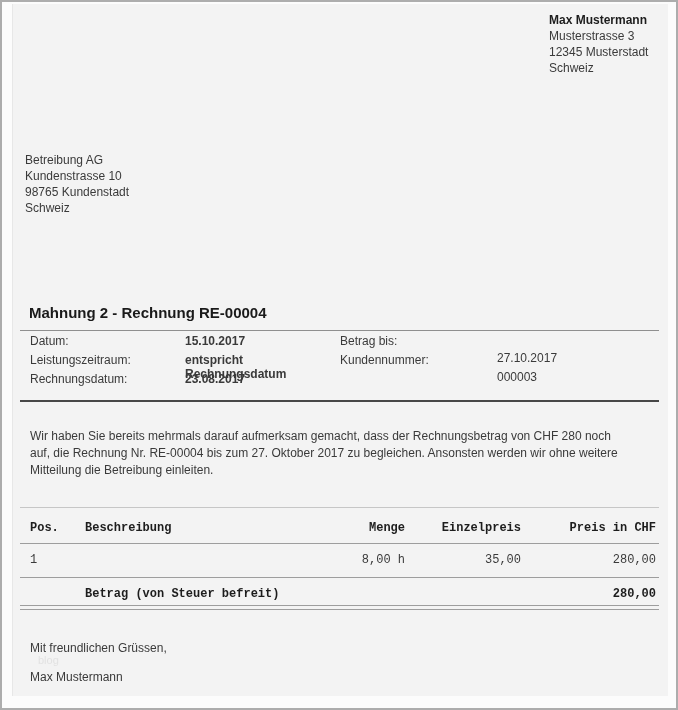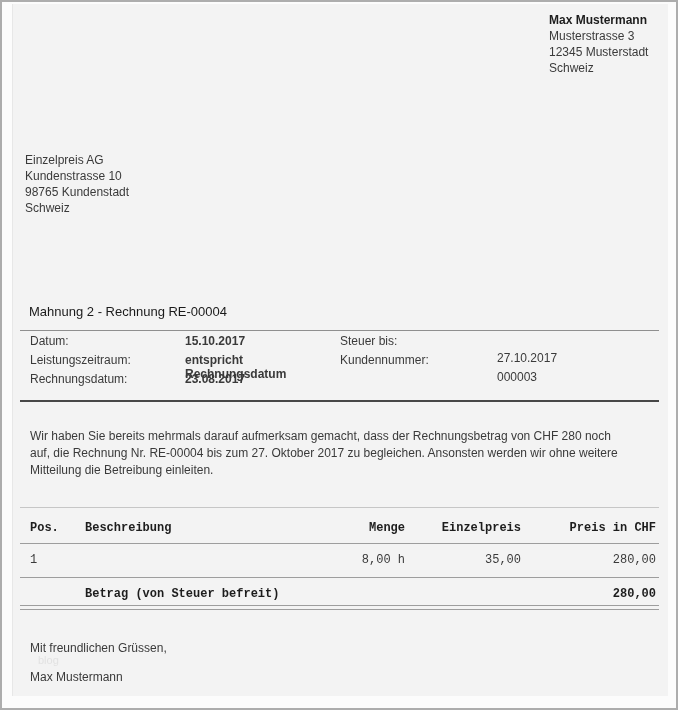--- a/index.html
+++ b/index.html
@@ -34,22 +34,22 @@
     color: #3a3a3a;
   }
   .abs { position: absolute; }
   .bold { font-weight: bold; color: #1d1d1d; }
 
   .addr { line-height: 16px; }
 
   .title {
     left: 29px;
     top: 304px;
-    font-size: 13px;
-    font-weight: normal;
+    font-size: 15px;
+    font-weight: bold;
     color: #1a1a1a;
   }
   .rule {
     left: 20px;
     width: 639px;
     height: 1px;
     background: #8f8f8f;
   }
   .rule-light { background: #c6c6c6; }
   .rule-dark {
@@ -104,34 +104,34 @@
 <div class="layer">
 
   <div class="abs addr" style="left:549px; top:12px;">
     <div class="bold">Max Mustermann</div>
     <div>Musterstrasse 3</div>
     <div>12345 Musterstadt</div>
     <div>Schweiz</div>
   </div>
 
   <div class="abs addr" style="left:25px; top:152px;">
-    <div>Einzelpreis AG</div>
+    <div>Betreibung AG</div>
     <div>Kundenstrasse 10</div>
     <div>98765 Kundenstadt</div>
     <div>Schweiz</div>
   </div>
 
   <div class="abs title">Mahnung 2 - Rechnung RE-00004</div>
   <div class="abs rule" style="top:330px;"></div>
 
   <div class="abs meta">
     <div class="meta-row">
       <span class="c1">Datum:</span>
       <span class="c2">15.10.2017</span>
-      <span class="c3">Steuer bis:</span>
+      <span class="c3">Betrag bis:</span>
       <span class="c4">27.10.2017</span>
     </div>
     <div class="meta-row">
       <span class="c1">Leistungszeitraum:</span>
       <span class="c2">entspricht Rechnungsdatum</span>
       <span class="c3">Kundennummer:</span>
       <span class="c4">000003</span>
     </div>
     <div class="meta-row">
       <span class="c1">Rechnungsdatum:</span>

